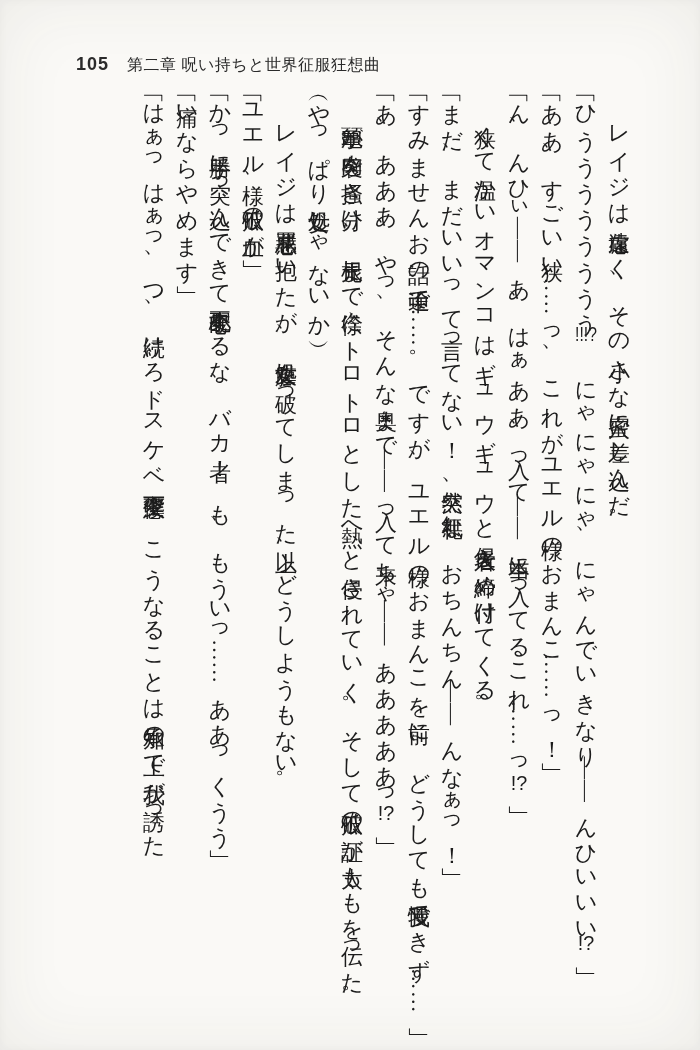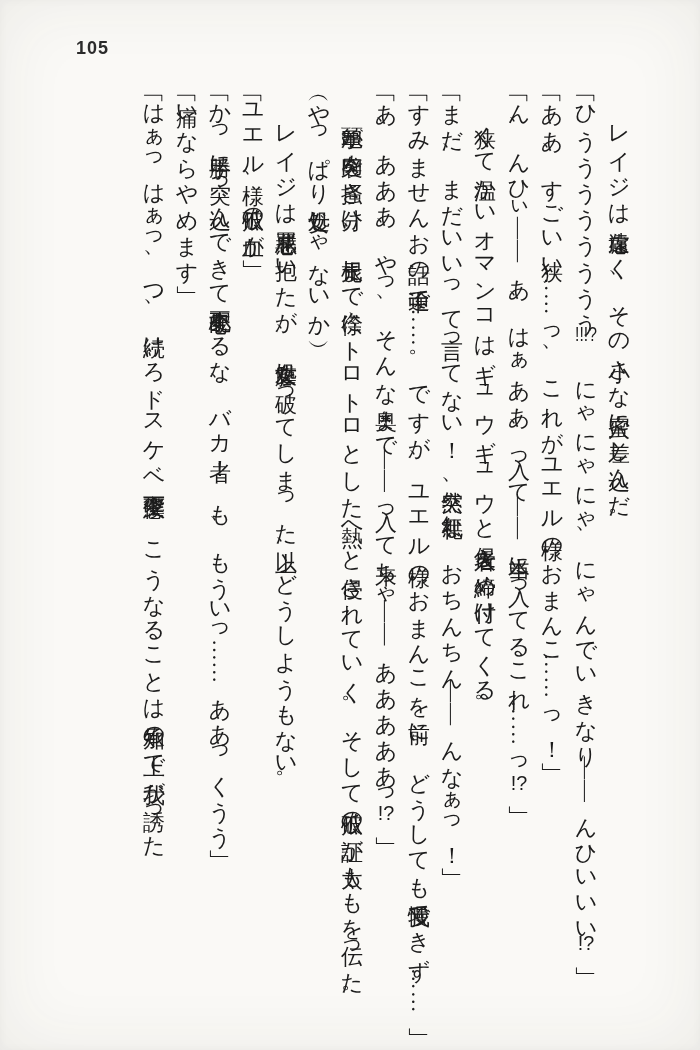--- a/index.html
+++ b/index.html
@@ -12,21 +12,21 @@
     height: 1050px;
     overflow: hidden;
     background: #faf9f6;
     box-shadow: inset 0 0 70px rgba(60,55,45,0.07), inset 0 0 8px rgba(60,55,45,0.04);
     font-family: "Liberation Serif", "DejaVu Serif", serif;
     color: #1e1e1e;
   }
   
   .running-header {
     position: absolute;
-    top: 38px;
+    top: 54px;
     left: 76px;
     display: flex;
     align-items: baseline;
     gap: 18px;
     font-family: "Liberation Sans", "DejaVu Sans", sans-serif;
     color: #2b2b2b;
     white-space: nowrap;
   }
   .folio {
     font-size: 18px;
@@ -71,20 +71,21 @@
     letter-spacing: 0;
   }
 </style>
 </head>
 <body>
 
 <div class="page" style="background: rgb(250, 249, 246); color: rgb(28, 28, 28);">
 
   <div class="running-header" style="color: rgb(43, 43, 43);">
     <span class="folio">105</span>
+    <span class="chapter">第二章 呪い持ちと世界征服狂想曲</span>
   </div>
 
   <div class="body-text">
       <p class="para narration">レイジは遠慮なく、その小さな蜜穴に差し込んだ。</p>
       <p class="para dialogue">「ひうううううううう<span class="tcy">!!!?</span>　にゃにゃにゃ、にゃんでいきなり――んひいいい<span class="tcy">!?</span>」</p>
       <p class="para dialogue">「ああ、すごい狭い……っ、これがユエル様のおまんこ……っ！」</p>
       <p class="para dialogue">「ん、んひぃ――あ、はぁああ、入って――本当に入ってるこれ……っ<span class="tcy">!?</span>」</p>
       <p class="para narration">狭くて温かいオマンコはギュウギュウと侵入者を締め付けてくる。</p>
       <p class="para dialogue">「まだ、まだいいって言ってない！　突然、無礼な、おちんちん――んなぁっ！」</p>
       <p class="para dialogue">「すみませんお話の途中で……。ですが、ユエル様のおまんこを前に、どうしても我慢できず……」</p>

